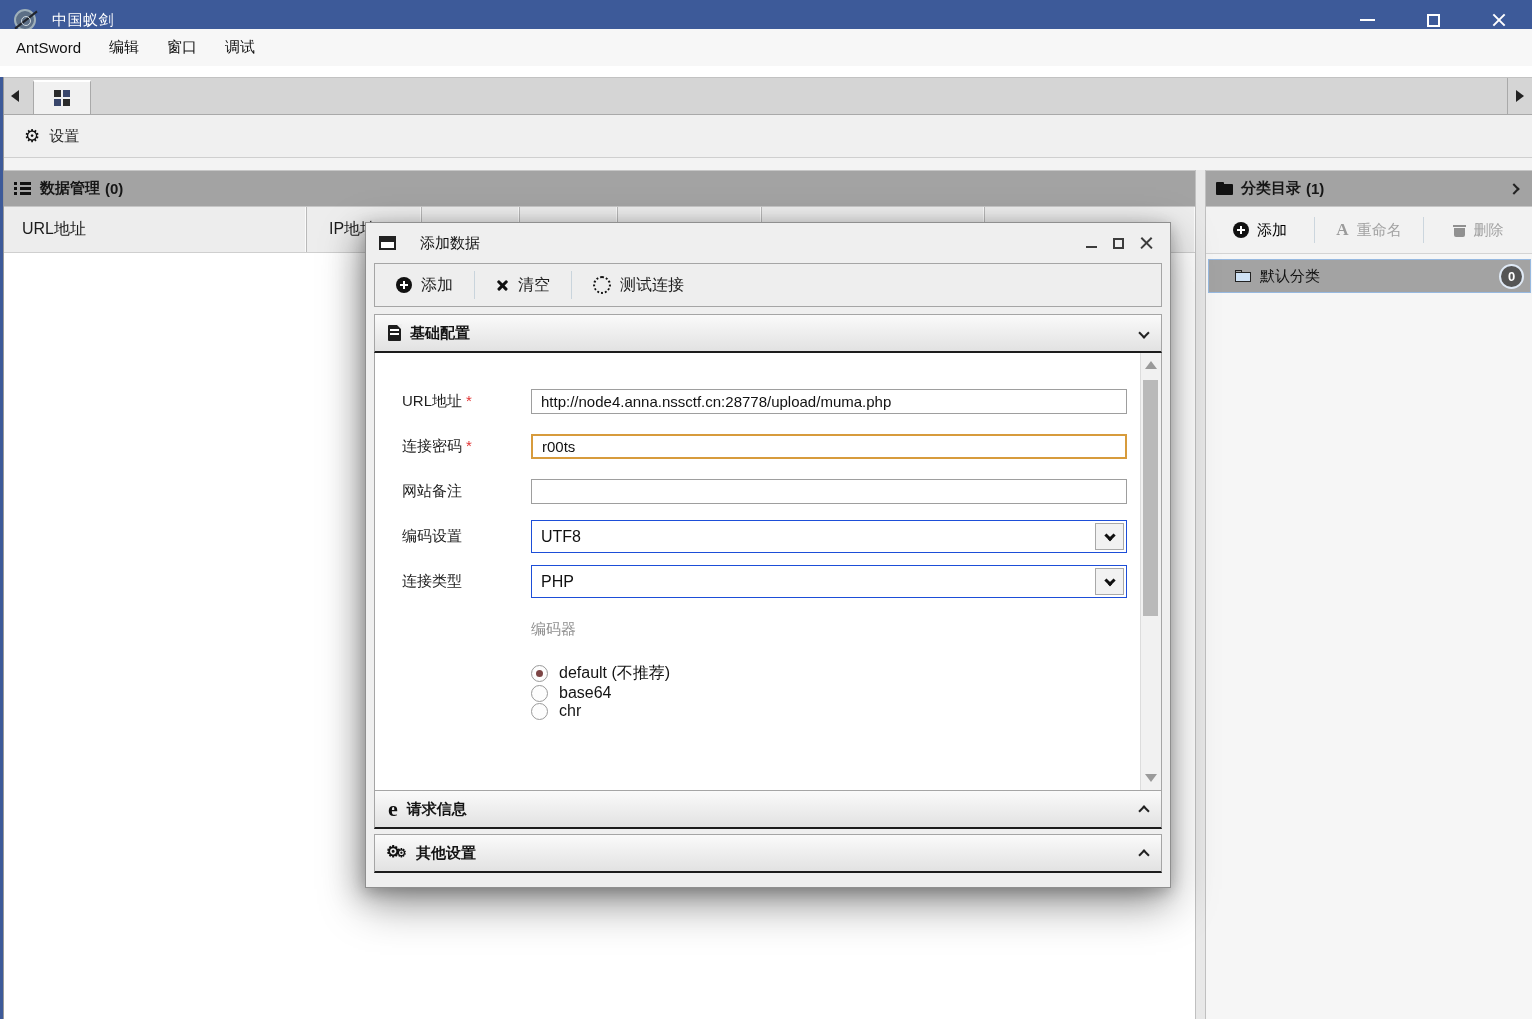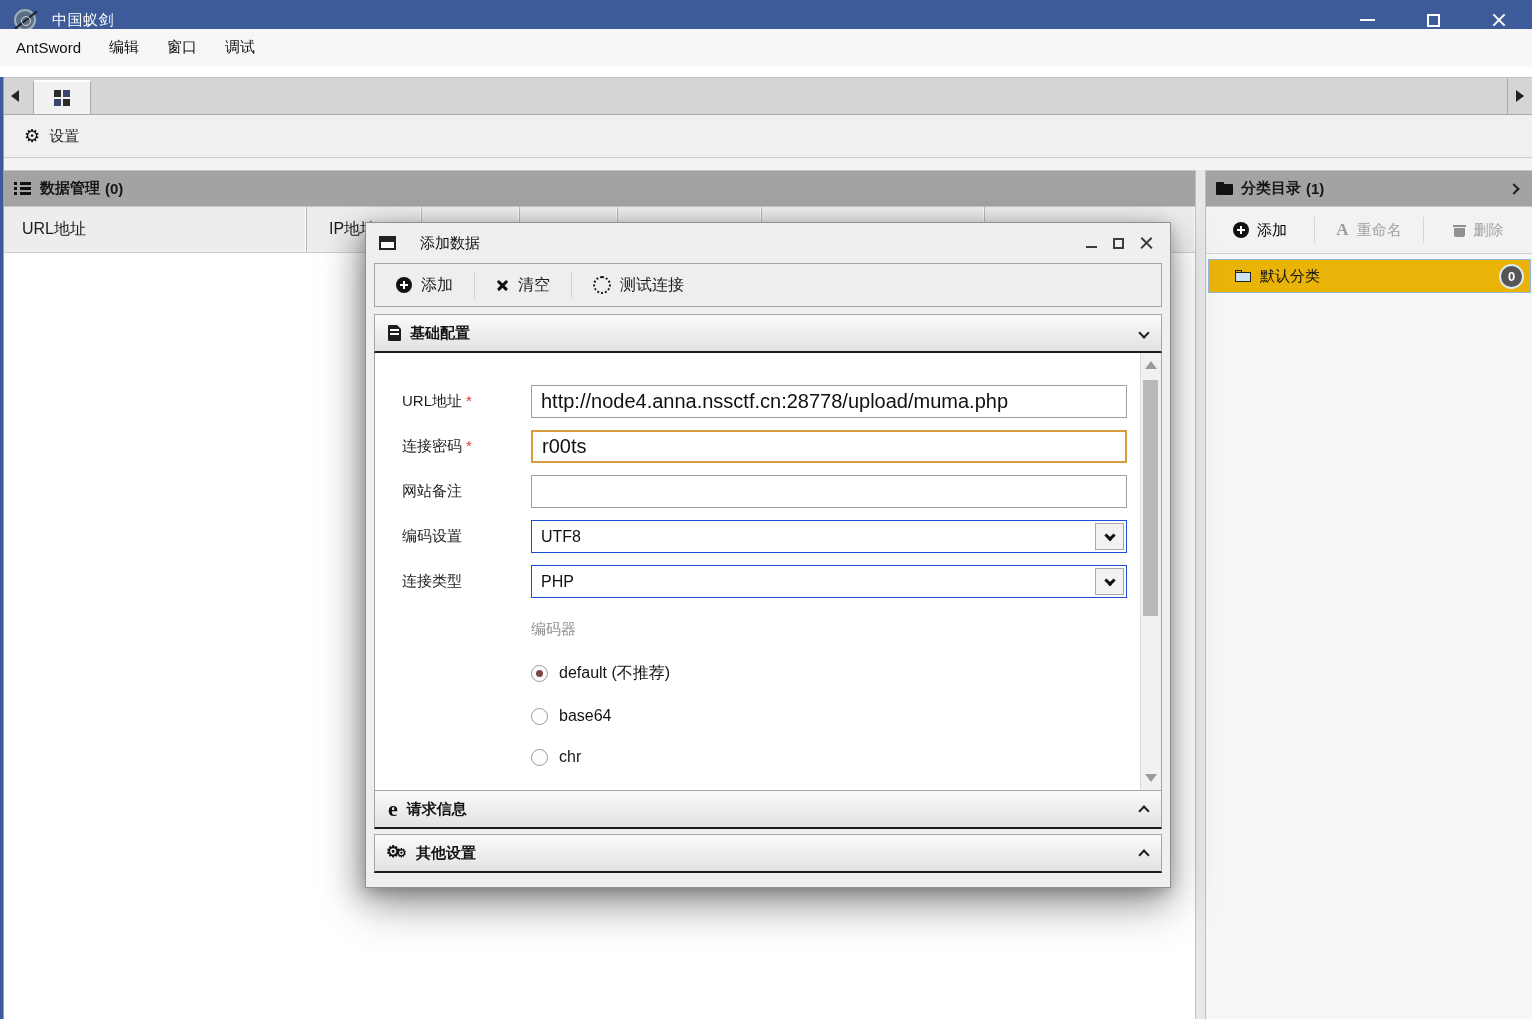--- a/index.html
+++ b/index.html
@@ -82,21 +82,21 @@
   .cat-btn{display:flex;align-items:center;gap:8px;justify-content:center;flex:1;height:100%;}
   .cat-btn.disabled{color:#a2a2a2;}
   .cat-div{width:1px;height:26px;background:#ccd6de;}
   .plus-circle{width:16px;height:16px;border-radius:50%;background:#111;position:relative;flex:none;}
   .plus-circle::before{content:"";position:absolute;left:4px;top:7px;width:8px;height:2px;background:#fff;}
   .plus-circle::after{content:"";position:absolute;left:7px;top:4px;width:2px;height:8px;background:#fff;}
   .rename-a{font-family:"Liberation Serif",serif;font-weight:bold;font-size:17px;color:#9b9b9b;}
   .trash-icon{width:13px;height:14px;position:relative;opacity:.5;}
   .trash-icon::before{content:"";position:absolute;left:0;top:2px;width:13px;height:2px;background:#333;}
   .trash-icon::after{content:"";position:absolute;left:1px;top:5px;width:11px;height:9px;background:#333;border-radius:0 0 2px 2px;}
-  .cat-item{margin:5px 1px 0 2px;height:34px;background:#eab308;border:1px solid #97b9e0;display:flex;align-items:center;padding:0 8px 0 26px;font-size:15px;color:#111;box-sizing:border-box;}
+  .cat-item{margin:5px 1px 0 2px;height:34px;background:#a3a3a3;border:1px solid #97b9e0;display:flex;align-items:center;padding:0 8px 0 26px;font-size:15px;color:#111;box-sizing:border-box;}
   .cat-badge{margin-left:auto;width:21px;height:21px;border-radius:50%;background:#555;color:#fff;font-size:13px;font-weight:bold;display:flex;align-items:center;justify-content:center;box-shadow:0 0 0 2px #dfe9f5;}
 
   
   .dialog{position:absolute;left:365px;top:222px;width:806px;height:666px;background:#efefef;border:1px solid #8f8f8f;box-sizing:border-box;z-index:10;
     box-shadow:0 16px 42px rgba(0,0,0,.38),0 4px 14px rgba(0,0,0,.22),-12px 10px 26px rgba(0,0,0,.12);}
   .dlg-titlebar{height:40px;display:flex;align-items:center;padding:0 13px;}
   .window-icon{width:17px;height:14px;border:2px solid #222;box-sizing:border-box;position:relative;background:#fff;}
   .window-icon::before{content:"";position:absolute;left:0;top:0;right:0;height:4px;background:#222;}
   .dlg-title{font-weight:normal;font-size:15px;color:#111;margin-left:24px;}
   .dlg-controls{margin-left:auto;display:flex;align-items:center;gap:16px;margin-right:4px;}
@@ -123,29 +123,29 @@
   .e-globe-icon{font-family:"Liberation Serif",serif;font-weight:bold;font-size:22px;line-height:16px;color:#111;margin-right:9px;}
   .gears-icon{position:relative;width:20px;height:17px;margin-right:8px;}
   .gears-icon .g1{position:absolute;left:-2px;top:-3px;font-size:16px;color:#111;}
   .gears-icon .g2{position:absolute;left:8px;top:1px;font-size:12px;color:#111;}
 
   .dlg-content{margin:0 8px;height:437px;background:#fff;border-left:1px solid #a5a5a5;border-right:1px solid #a5a5a5;position:relative;box-sizing:border-box;overflow:hidden;}
   .form{padding:32px 0 0 27px;}
   .form-row{display:flex;align-items:center;margin-bottom:12px;height:33px;}
   .form-label{width:129px;font-size:15px;color:#1f1f1f;flex:none;}
   .req{color:#e03131;margin-left:4px;}
-  .text-input{width:596px;height:33px;border:1px solid #9e9e9e;background:#fff;font-size:20px;color:#111;padding:0 9px;box-sizing:border-box;font-family:"Liberation Sans",sans-serif;outline:none;}
+  .text-input{width:596px;height:25px;border:1px solid #9e9e9e;background:#fff;font-size:15px;color:#111;padding:0 9px;box-sizing:border-box;font-family:"Liberation Sans",sans-serif;outline:none;}
   .text-input.focused{border:2px solid #d79b3c;}
   .select-box{position:relative;width:596px;height:33px;border:1px solid #1d4ed8;background:#fff;display:flex;align-items:center;padding:0 9px;font-size:16px;color:#111;box-sizing:border-box;}
   .select-btn{position:absolute;right:2px;top:2px;bottom:2px;width:29px;background:#f2f2f2;border:1px solid #a8a8a8;display:flex;align-items:center;justify-content:center;box-sizing:border-box;}
   .select-btn .chevb{width:8px;height:8px;border-right:3px solid #111;border-bottom:3px solid #111;transform:rotate(45deg) translate(-1px,-1px);box-sizing:border-box;}
   .encoder-label{margin:22px 0 0 129px;font-size:15px;color:#8f8f8f;}
   .radio-row{display:flex;align-items:center;gap:11px;margin-left:129px;font-size:16px;color:#141414;}
   .radio-row.first{margin-top:24px;}
-  .radio-row.next{margin-top:23px;}
+  .radio-row.next{}
   .radio{width:17px;height:17px;border:1px solid #9a9a9a;border-radius:50%;background:#fdfdfd;box-sizing:border-box;position:relative;flex:none;}
   .radio.checked::after{content:"";position:absolute;left:4px;top:4px;width:7px;height:7px;border-radius:50%;background:#7d4545;}
 
   .dlg-scrollbar{position:absolute;right:0;top:0;bottom:0;width:21px;background:#f1f1f1;border-left:1px solid #dcdcdc;box-sizing:border-box;}
   .sb-arrow-up{position:absolute;top:8px;left:4px;width:0;height:0;border-left:6px solid transparent;border-right:6px solid transparent;border-bottom:8px solid #9a9a9a;}
   .sb-arrow-down{position:absolute;bottom:8px;left:4px;width:0;height:0;border-left:6px solid transparent;border-right:6px solid transparent;border-top:8px solid #9a9a9a;}
   .sb-thumb{position:absolute;left:2px;right:3px;top:27px;height:236px;background:#b9b9b9;}
 </style>
 </head>
 <body>

